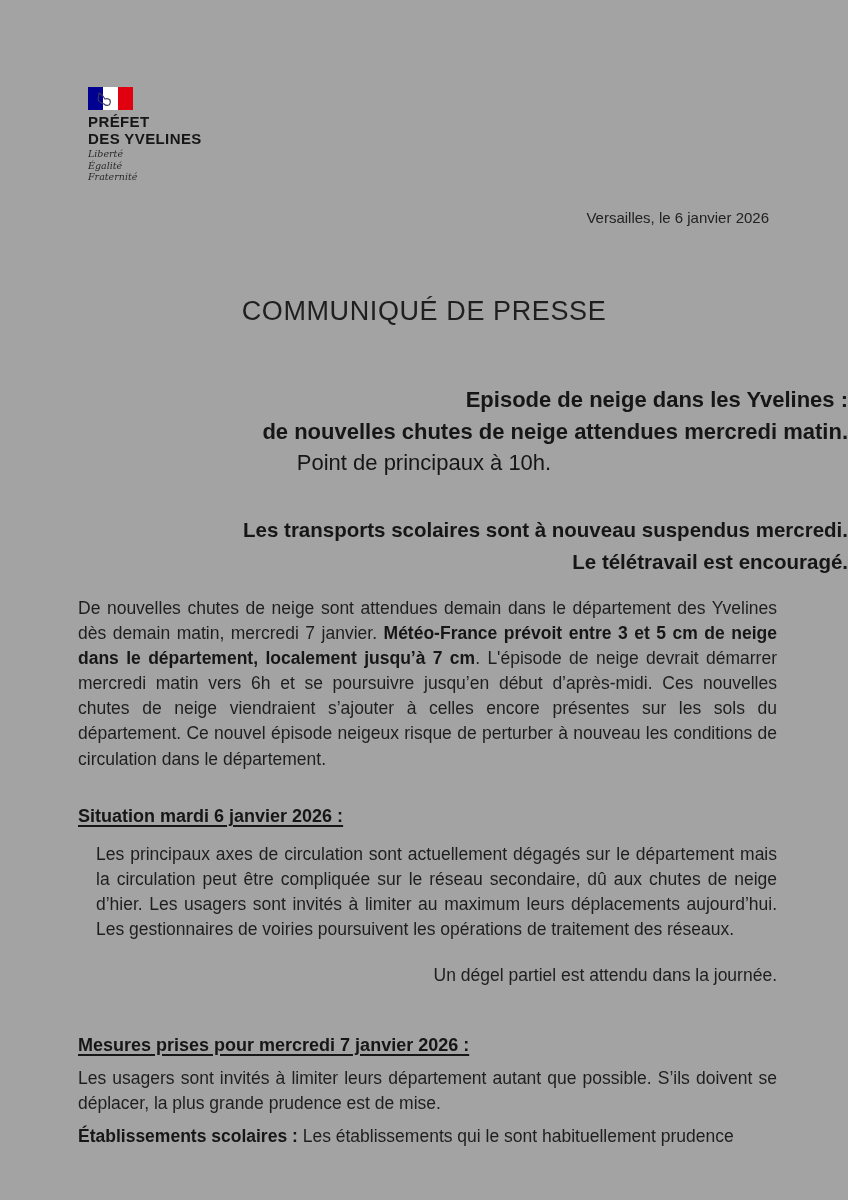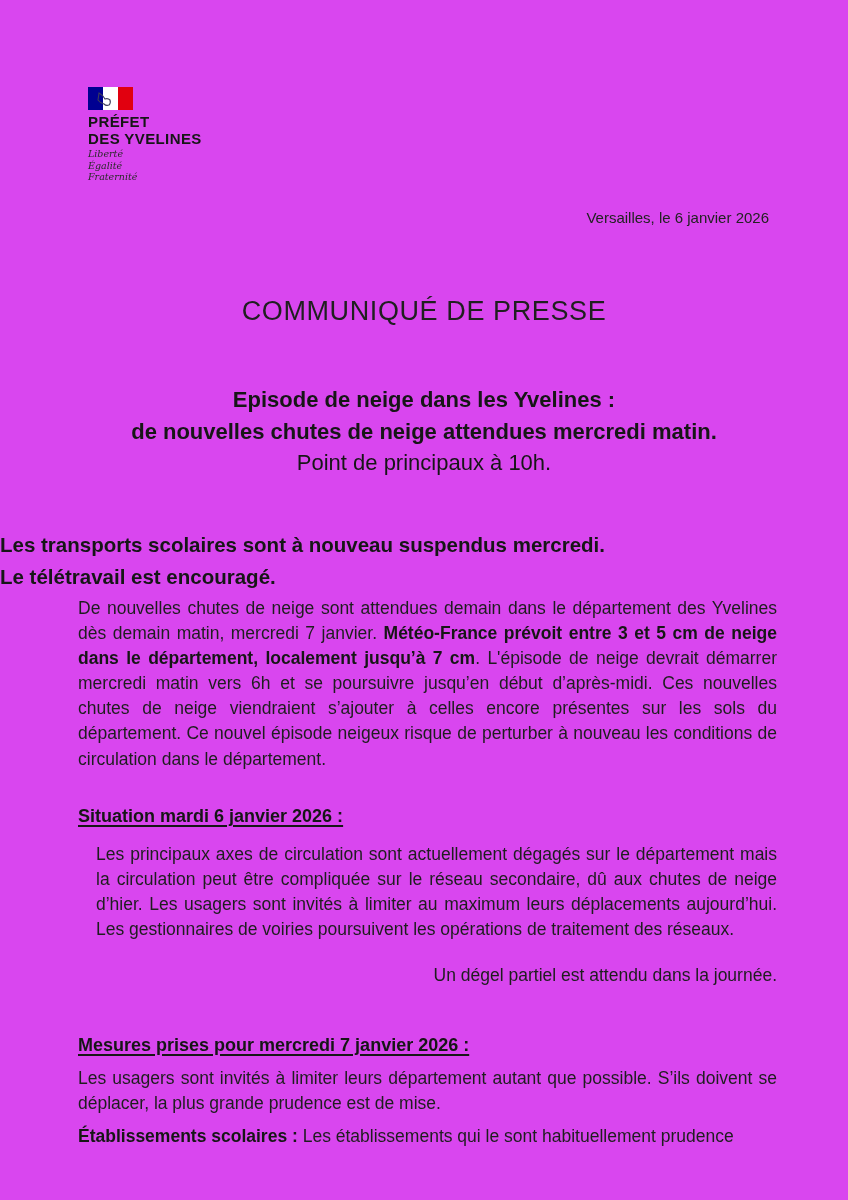--- a/index.html
+++ b/index.html
@@ -6,21 +6,21 @@
   html, body { background: #ffffff; }
   body {
     width: 848px; height: 1200px;
     position: relative;
     overflow: hidden;
     font-family: "Liberation Sans", "DejaVu Sans", sans-serif;
     color: #1c1c1c;
   }
   .page {
     position: absolute; inset: 0;
-    background: #d946ef;
+    background: #a3a3a3;
   }
 
   
   .logo { position: absolute; left: 88px; top: 87px; }
   .flag { display: block; width: 45px; height: 23px; }
   .logo-name {
     margin-top: 4px;
     font-weight: 700;
     font-size: 15px;
     line-height: 16.5px;
@@ -57,33 +57,32 @@
 
   
   .headline {
     position: absolute;
     top: 384px; left: 0; right: 0;
     text-align: center;
     font-size: 22px;
     line-height: 31.5px;
     color: #161616;
   }
-  .headline .hl-bold { font-weight: 700; }
+  .headline .hl-bold { font-weight: 700; text-align: right; }
   .headline .hl-regular { font-weight: 400; }
 
   
   .subhead {
     position: absolute;
     top: 514px; left: 0; right: 0;
-    text-align: left;
+    text-align: right;
     font-size: 20.5px;
     line-height: 32px;
     font-weight: 700;
     color: #161616;
-    margin-top: 15px;
   }
 
   
   .para {
     position: absolute;
     left: 78px; right: 71px;
     font-size: 17.5px;
     line-height: 25.1px;
     text-align: justify;
     color: #1e1e1e;

